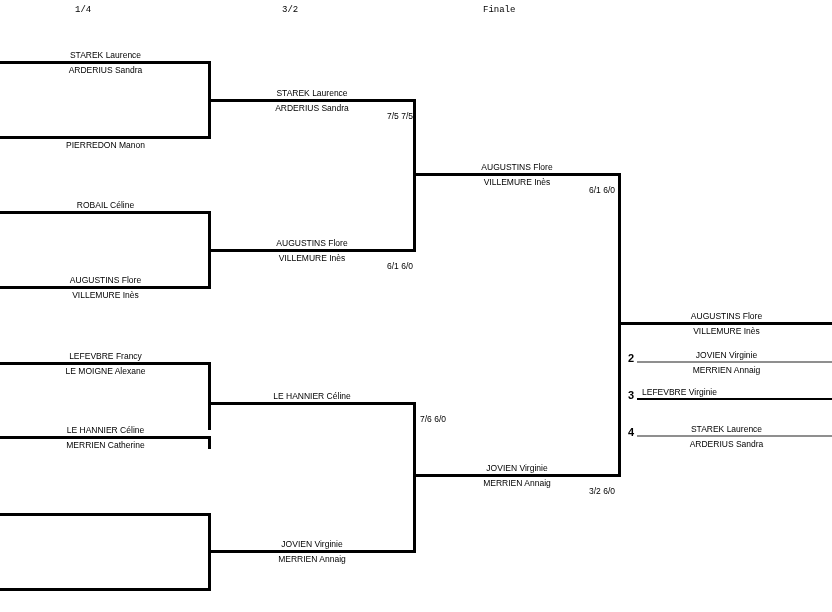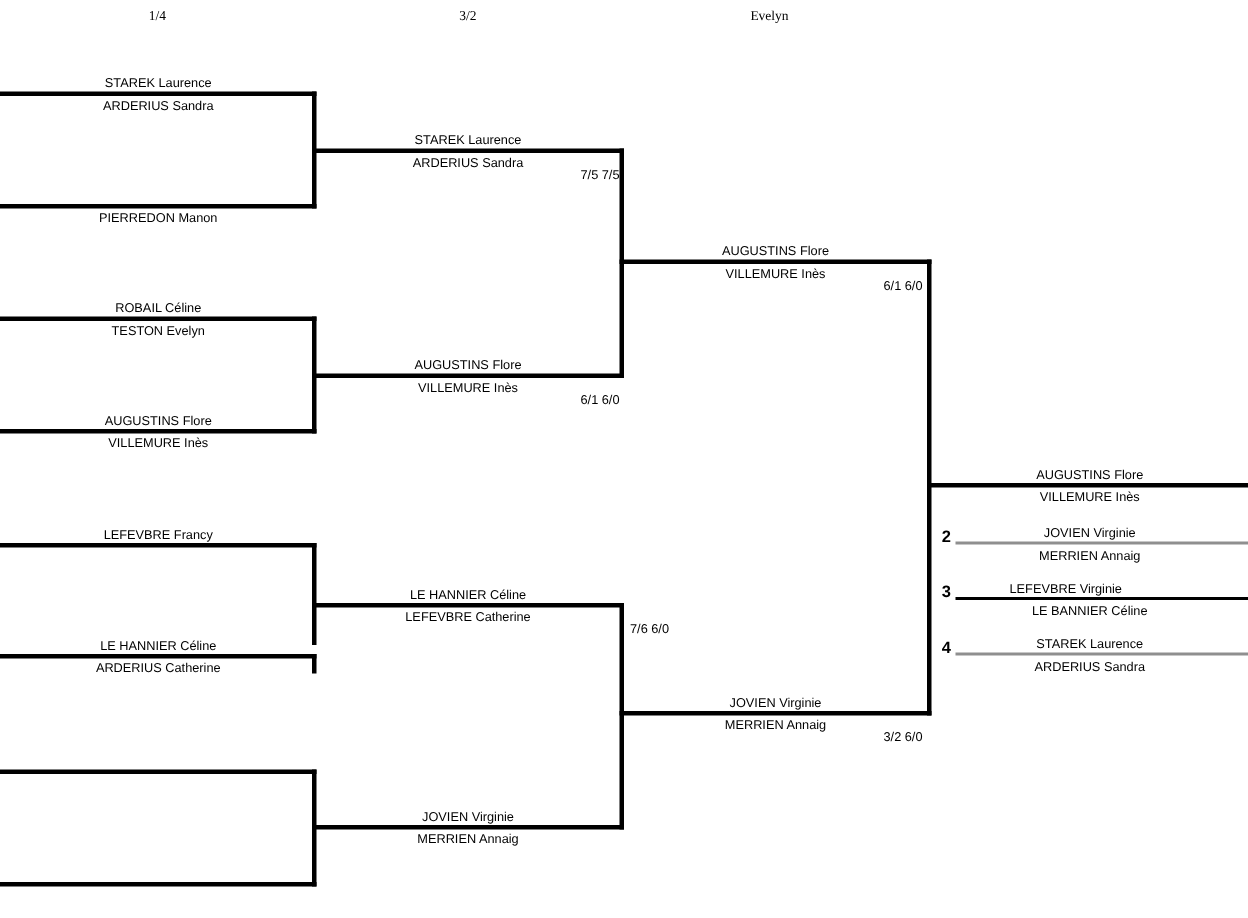--- a/index.html
+++ b/index.html
@@ -1,22 +1,22 @@
 <!DOCTYPE html>
 <html><head>
 <meta charset="utf-8">
 <style>
   html,body{margin:0;padding:0;background:#ffffff;}
   #stage{
     position:relative;width:832px;height:612px;background:#ffffff;overflow:hidden;
     font-family:"Liberation Sans", sans-serif;color:#000;
   }
   .hdr{
-    position:absolute;width:60px;text-align:center;
-    font-family:Liberation Serif, serif;font-size:9px;line-height:10px;
+    position:absolute;width:60px;text-align:left;
+    font-family:Liberation Mono, monospace;font-size:9px;line-height:10px;
   }
   .hl{position:absolute;height:3px;background:#000;}
   .vl{position:absolute;width:3px;background:#000;}
   .rl{position:absolute;height:2px;}
   .nm{
     position:absolute;text-align:center;font-size:8.5px;line-height:10px;
     white-space:nowrap;
   }
   .sc{
     position:absolute;text-align:right;font-size:8.5px;line-height:10px;
@@ -27,21 +27,21 @@
     text-align:right;width:13px;
   }
 </style>
 </head>
 <body>
 
 <div id="stage">
 
   <div class="hdr" style="left:75px;top:5px">1/4</div>
   <div class="hdr" style="left:282px;top:5px">3/2</div>
-  <div class="hdr" style="left:483px;top:5px">Evelyn</div>
+  <div class="hdr" style="left:483px;top:5px">Finale</div>
 
   <div class="hl" style="left:0;top:61px;width:211px"></div>
   <div class="hl" style="left:0;top:136px;width:211px"></div>
   <div class="vl" style="left:208px;top:61px;height:78px"></div>
   <div class="hl" style="left:208px;top:99px;width:208px"></div>
 
   <div class="hl" style="left:0;top:211px;width:211px"></div>
   <div class="hl" style="left:0;top:286px;width:211px"></div>
   <div class="vl" style="left:208px;top:211px;height:78px"></div>
   <div class="hl" style="left:208px;top:249px;width:208px"></div>
@@ -67,38 +67,37 @@
 
   <div class="rl" style="left:637px;top:361px;width:195px;background:#8f8f8f"></div>
   <div class="rl" style="left:637px;top:398px;width:195px;background:#000000"></div>
   <div class="rl" style="left:637px;top:435px;width:195px;background:#8f8f8f"></div>
 
   <div class="nm" style="left:0;top:50px;width:211px">STAREK Laurence</div>
   <div class="nm" style="left:0;top:65px;width:211px">ARDERIUS Sandra</div>
   <div class="nm" style="left:0;top:140px;width:211px">PIERREDON Manon</div>
 
   <div class="nm" style="left:0;top:200px;width:211px">ROBAIL Céline</div>
-  <div class="nm" style="left:0;top:215px;width:211px">TESTON Evelyn</div>
   <div class="nm" style="left:0;top:275px;width:211px">AUGUSTINS Flore</div>
   <div class="nm" style="left:0;top:290px;width:211px">VILLEMURE Inès</div>
 
   <div class="nm" style="left:0;top:351px;width:211px">LEFEVBRE Francy</div>
+  <div class="nm" style="left:0;top:366px;width:211px">LE MOIGNE Alexane</div>
   <div class="nm" style="left:0;top:425px;width:211px">LE HANNIER Céline</div>
-  <div class="nm" style="left:0;top:440px;width:211px">ARDERIUS Catherine</div>
+  <div class="nm" style="left:0;top:440px;width:211px">MERRIEN Catherine</div>
 
   <div class="nm" style="left:208px;top:88px;width:208px">STAREK Laurence</div>
   <div class="nm" style="left:208px;top:103px;width:208px">ARDERIUS Sandra</div>
   <div class="sc" style="left:208px;top:111px;width:205px">7/5 7/5</div>
 
   <div class="nm" style="left:208px;top:238px;width:208px">AUGUSTINS Flore</div>
   <div class="nm" style="left:208px;top:253px;width:208px">VILLEMURE Inès</div>
   <div class="sc" style="left:208px;top:261px;width:205px">6/1 6/0</div>
 
   <div class="nm" style="left:208px;top:391px;width:208px">LE HANNIER Céline</div>
-  <div class="nm" style="left:208px;top:406px;width:208px">LEFEVBRE Catherine</div>
   <div class="sc" style="left:208px;top:414px;width:238px">7/6 6/0</div>
 
   <div class="nm" style="left:208px;top:539px;width:208px">JOVIEN Virginie</div>
   <div class="nm" style="left:208px;top:554px;width:208px">MERRIEN Annaig</div>
 
   <div class="nm" style="left:413px;top:162px;width:208px">AUGUSTINS Flore</div>
   <div class="nm" style="left:413px;top:177px;width:208px">VILLEMURE Inès</div>
   <div class="sc" style="left:413px;top:185px;width:202px">6/1 6/0</div>
 
   <div class="nm" style="left:413px;top:463px;width:208px">JOVIEN Virginie</div>
@@ -106,20 +105,19 @@
   <div class="sc" style="left:413px;top:486px;width:202px">3/2 6/0</div>
 
   <div class="nm" style="left:621px;top:311px;width:211px">AUGUSTINS Flore</div>
   <div class="nm" style="left:621px;top:326px;width:211px">VILLEMURE Inès</div>
 
   <div class="rk" style="left:621px;top:352px">2</div>
   <div class="nm" style="left:621px;top:350px;width:211px">JOVIEN Virginie</div>
   <div class="nm" style="left:621px;top:365px;width:211px">MERRIEN Annaig</div>
 
   <div class="rk" style="left:621px;top:389px">3</div>
-  <div class="nm" style="left:615px;top:387px;width:191px">LEFEVBRE Virginie</div>
-  <div class="nm" style="left:621px;top:402px;width:211px">LE BANNIER Céline</div>
+  <div class="nm" style="left:584px;top:387px;width:191px">LEFEVBRE Virginie</div>
 
   <div class="rk" style="left:621px;top:426px">4</div>
   <div class="nm" style="left:621px;top:424px;width:211px">STAREK Laurence</div>
   <div class="nm" style="left:621px;top:439px;width:211px">ARDERIUS Sandra</div>
 
 </div>
 
 </body></html>

